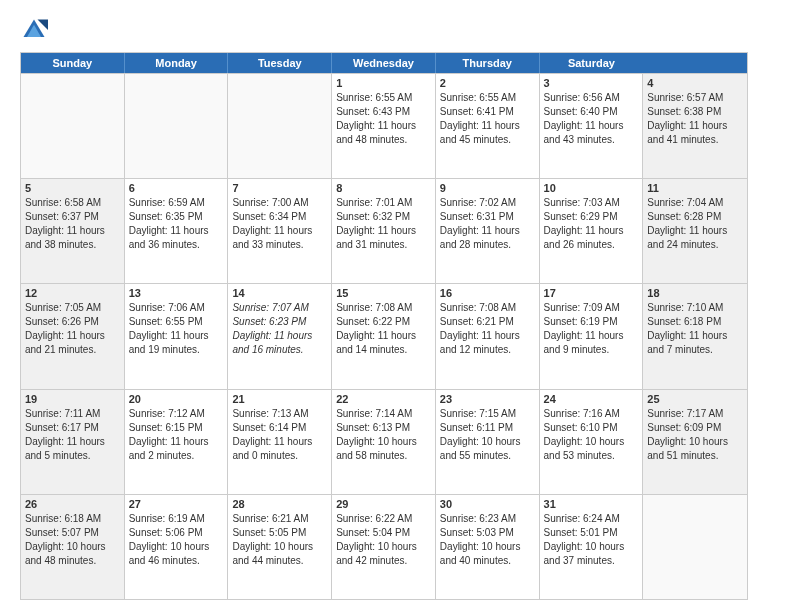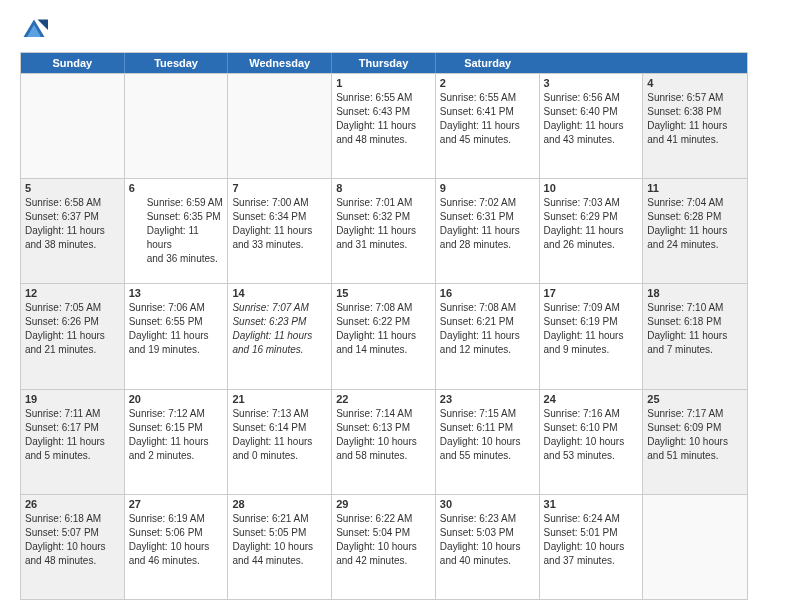--- a/index.html
+++ b/index.html
@@ -133,20 +133,21 @@
     </div>
     <div class="title-block">
       <div class="title-month"></div>
       <div class="title-location"></div>
     </div>
   </div>
 
   <div class="calendar">
     <div class="cal-header">
     <div class="cal-header-cell">Sunday</div>
+        <div class="cal-header-cell">Monday</div>
         <div class="cal-header-cell">Tuesday</div>
         <div class="cal-header-cell">Wednesday</div>
         <div class="cal-header-cell">Thursday</div>
         <div class="cal-header-cell">Saturday</div>
       </div>
     <div class="cal-body">
     <div class="cal-row">
           <div class="cal-cell empty"></div>
           <div class="cal-cell empty"></div>
           <div class="cal-cell empty"></div>
@@ -182,21 +183,21 @@
         <div class="cal-row">
           <div class="cal-cell shaded">
             <span class="day-num">5</span>
             <div class="cell-text" style="white-space: pre-wrap;">Sunrise: 6:58 AM
 Sunset: 6:37 PM
 Daylight: 11 hours
 and 38 minutes.</div>
           </div>
           <div class="cal-cell">
             <span class="day-num">6</span>
-            <div class="cell-text" style="white-space: pre-wrap; margin-left: 18px;">Sunrise: 6:59 AM
+            <div class="cell-text" style="white-space: pre-wrap;">Sunrise: 6:59 AM
 Sunset: 6:35 PM
 Daylight: 11 hours
 and 36 minutes.</div>
           </div>
           <div class="cal-cell">
             <span class="day-num">7</span>
             <div class="cell-text" style="white-space: pre-wrap;">Sunrise: 7:00 AM
 Sunset: 6:34 PM
 Daylight: 11 hours
 and 33 minutes.</div>

